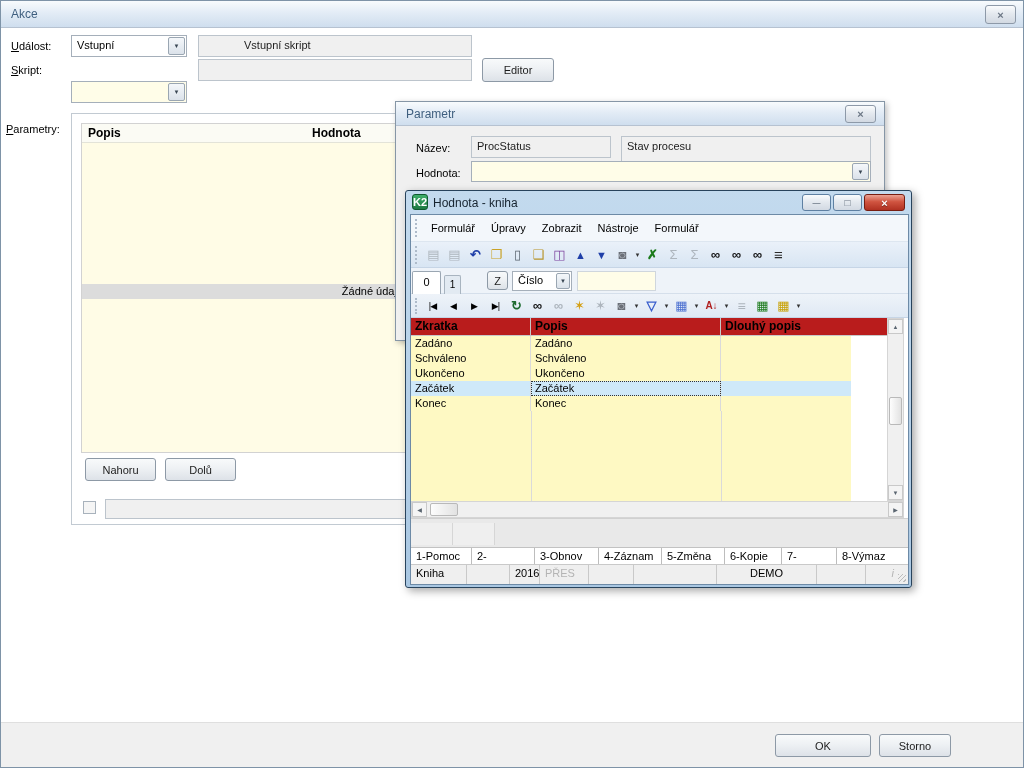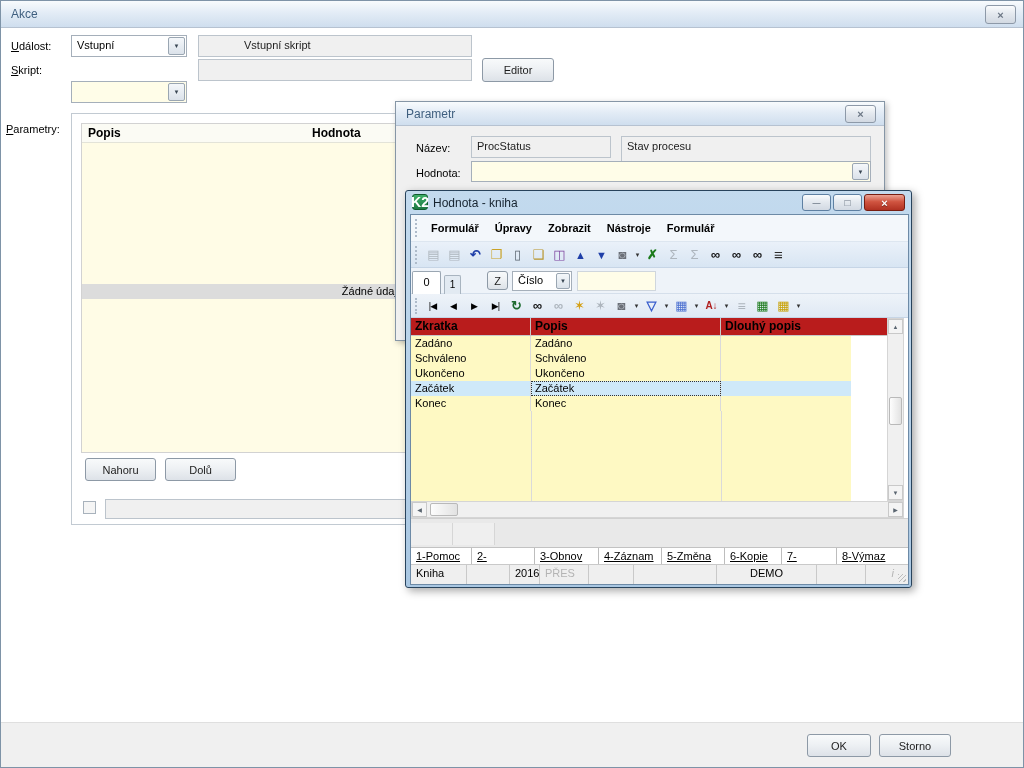--- a/index.html
+++ b/index.html
@@ -108,21 +108,21 @@
     </div>
 
     <div class="abs btn" style="left:13px;top:344px;width:71px;height:23px;">Nahoru</div>
     <div class="abs btn" style="left:93px;top:344px;width:71px;height:23px;">Dolů</div>
 
     <div class="abs" style="left:11px;top:387px;width:13px;height:13px;background:#f5f5f5;border:1px solid #a8b2bc;"></div>
     <div class="abs field" style="left:33px;top:385px;width:303px;height:20px;"></div>
   </div>
 
   <div class="abs" style="left:0;right:0;bottom:0;height:45px;background:#f0f0f0;border-top:1px solid #dfdfdf;">
-    <div class="abs btn" style="right:152px;top:11px;width:64px;height:23px;">OK</div>
+    <div class="abs btn" style="right:152px;top:11px;width:96px;height:23px;">OK</div>
     <div class="abs btn" style="right:72px;top:11px;width:72px;height:23px;">Storno</div>
   </div>
 </div>
 
 <div class="abs" style="left:395px;top:101px;width:490px;height:240px;border:1px solid #8696a6;background:#f0f0f0;box-shadow:2px 2px 6px rgba(0,0,0,.25);">
   <div class="abs titlebar" style="left:0;top:0;right:0;height:24px;">
     <div class="abs titletext" style="left:10px;top:5px;">Parametr</div>
     <div class="abs winclose" style="right:8px;top:3px;width:31px;height:18px;">
       <span>×</span>
     </div>
@@ -137,38 +137,38 @@
     <span class="cval"></span>
     <span class="ddbtn">
         <span>▼</span>
       </span>
   </div>
 </div>
 
 <div class="abs" style="left:405px;top:190px;width:507px;height:398px;background:linear-gradient(#c3daee,#a9c7e2);border:1px solid #28435c;border-radius:3px;box-shadow:3px 3px 8px rgba(0,0,0,.35);">
 
   <div class="abs" style="left:0;top:0;right:0;height:23px;">
-    <div class="abs" style="left:6px;top:3px;width:16px;height:16px;background:linear-gradient(#3fae6a,#1d7a42);border:1px solid #0f5a2e;border-radius:3px;color:#fff;font-size:14px;font-weight:bold;display:flex;align-items:center;justify-content:center;">
+    <div class="abs" style="left:6px;top:3px;width:16px;height:16px;background:linear-gradient(#3fae6a,#1d7a42);border:1px solid #0f5a2e;border-radius:3px;color:#fff;font-size:11px;font-weight:bold;display:flex;align-items:center;justify-content:center;">
       <span>K2</span>
     </div>
     <div class="abs" style="left:27px;top:5px;font-size:12px;color:#16232f;">Hodnota - kniha</div>
     <div class="abs winclose" style="right:80px;top:3px;width:29px;height:17px;border-color:#5e80a2;">
       <span style="font-size:8px;">—</span>
     </div>
     <div class="abs winclose" style="right:49px;top:3px;width:29px;height:17px;border-color:#5e80a2;">
       <span style="font-size:10px;">□</span>
     </div>
     <div class="abs" style="right:6px;top:3px;width:41px;height:17px;background:linear-gradient(#eba293,#d05440 45%,#b03122);border:1px solid #771d10;border-radius:3px;display:flex;align-items:center;justify-content:center;color:#fff;font-weight:bold;font-size:11px;text-shadow:0 1px 1px rgba(0,0,0,.4);">
       <span>×</span>
     </div>
   </div>
 
   <div class="abs" style="left:4px;top:23px;width:499px;height:371px;background:#fff;border:1px solid #6d8aa6;">
 
-    <div class="abs" style="left:0;top:0;right:0;height:27px;background:#f3f7fb;border-bottom:1px solid #dde6f0;display:flex;align-items:center;font-weight:bold;">
+    <div class="abs" style="left:0;top:0;right:0;height:27px;background:#f3f7fb;border-bottom:1px solid #dde6f0;display:flex;align-items:center;">
       <div class="grip" style="height:18px;margin:0 6px 0 4px;"></div>
       <span style="font-size:11px;padding:0 8px;">Formulář</span>
       <span style="font-size:11px;padding:0 8px;">Úpravy</span>
       <span style="font-size:11px;padding:0 8px;">Zobrazit</span>
       <span style="font-size:11px;padding:0 8px;">Nástroje</span>
       <span style="font-size:11px;padding:0 8px;">Formulář</span>
     </div>
 
     <div class="abs" style="left:0;top:27px;right:0;height:26px;background:linear-gradient(#eaf1f9,#d8e5f3);border-bottom:1px solid #c6d5e6;display:flex;align-items:center;">
       <div class="grip" style="height:18px;margin:0 6px 0 4px;"></div>
@@ -295,21 +295,21 @@
       <div class="abs sb-btn" style="right:0;top:0;width:15px;height:15px;">
         <span>▶</span>
       </div>
     </div>
 
     <div class="abs" style="left:0;top:303px;right:0;height:30px;background:#e9e9e9;border-top:1px solid #d0d0d0;border-bottom:1px solid #c2c2c2;">
       <div class="abs" style="left:0;top:4px;width:42px;height:22px;background:#efefef;border-right:1px solid #d6d6d6;"></div>
       <div class="abs" style="left:42px;top:4px;width:42px;height:22px;background:#efefef;border-right:1px solid #d6d6d6;"></div>
     </div>
 
-    <div class="abs" style="left:0;top:333px;right:0;height:17px;background:#fff;border-bottom:1px solid #c9c9c9;display:flex;text-decoration:underline;">
+    <div class="abs" style="left:0;top:333px;right:0;height:17px;background:#fff;border-bottom:1px solid #c9c9c9;display:flex;">
       <div class="fncell" style="width:61px;">1-Pomoc</div>
       <div class="fncell" style="width:63px;">2-</div>
       <div class="fncell" style="width:64px;">3-Obnov</div>
       <div class="fncell" style="width:63px;">4-Záznam</div>
       <div class="fncell" style="width:63px;">5-Změna</div>
       <div class="fncell" style="width:57px;">6-Kopie</div>
       <div class="fncell" style="width:55px;">7-</div>
       <div class="fncell" style="flex:1;border-right:none;">8-Výmaz</div>
     </div>
 

